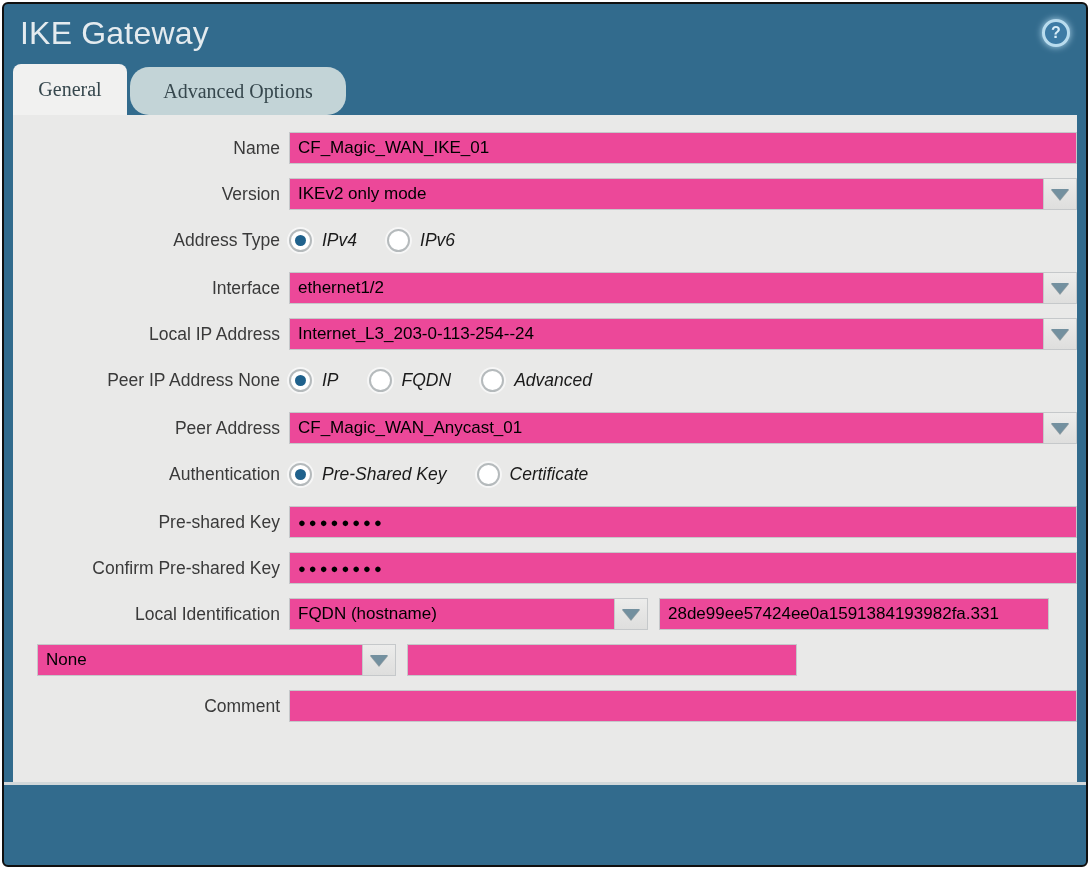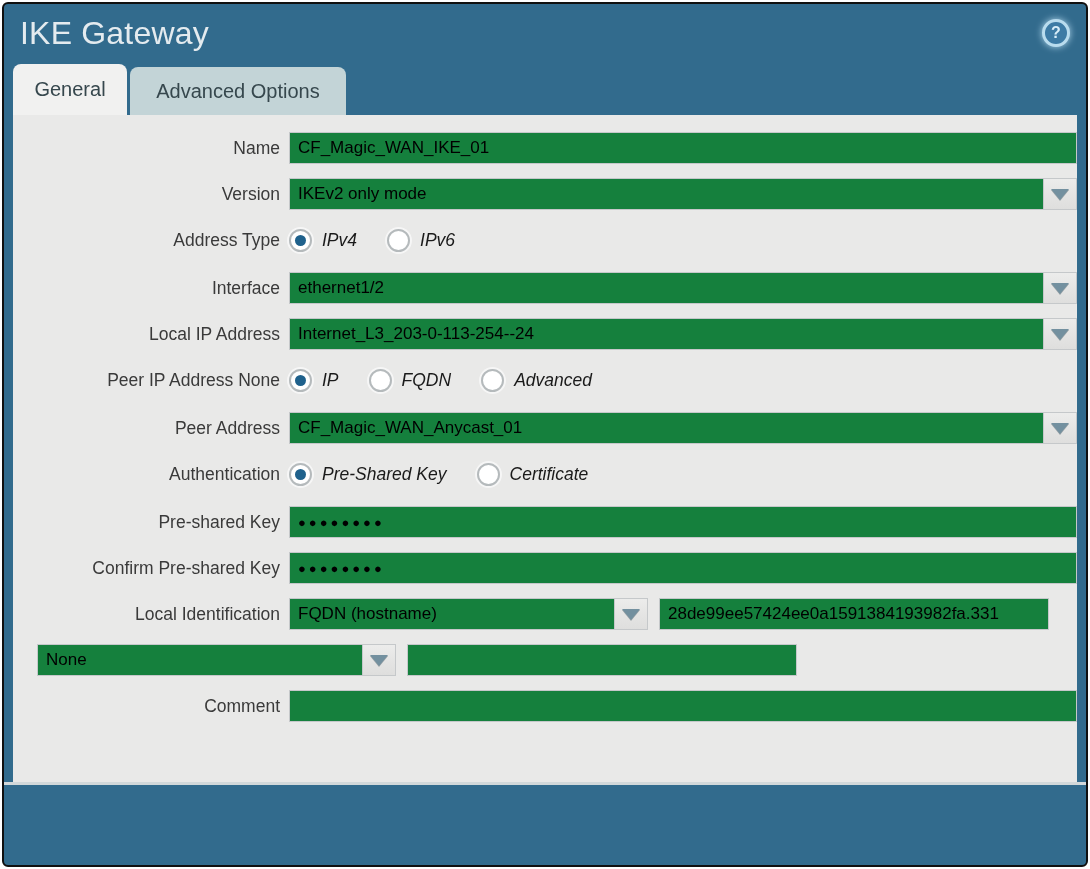--- a/index.html
+++ b/index.html
@@ -10,29 +10,29 @@
   }
   
   .titlebar{height:58px;display:flex;align-items:center;justify-content:space-between;padding:0 16px;}
   .title{color:#e4ebef;font-size:32px;letter-spacing:.2px;}
   .help{width:22px;height:22px;border-radius:50%;background:#3d7ba5;border:3px solid #b9dcee;
     color:#d9eef9;font-size:16px;font-weight:bold;display:flex;align-items:center;justify-content:center;
     box-shadow:0 0 7px rgba(190,225,245,.9);cursor:pointer;}
   
   .tabbar{height:53px;display:flex;align-items:flex-end;padding-left:9px;gap:3px;}
   .tab{display:flex;align-items:center;justify-content:center;
-    font-size:20px;color:#36474d;border-radius:8px 8px 0 0;cursor:pointer;}
+    font-size:20px;color:#36474d;border-radius:8px 8px 0 0;cursor:pointer;font-family:Liberation Serif, serif;}
   .tab.active{background:#f1f1f0;width:114px;height:51px;}
-  .tab.inactive{background:#c3d4d7;width:216px;height:48px;}
+  .tab.inactive{background:#c3d4d7;width:216px;height:48px;border-radius:19px;}
   
   .content{margin:0 9px;background:#e9e9e8;height:667px;box-sizing:border-box;padding:17px 0 0 0;}
   .row{display:flex;align-items:center;height:32px;margin-bottom:14px;padding-left:24px;}
   .row.radio-row{margin-top:2px;margin-bottom:16px;}
   .lbl{width:243px;text-align:right;padding-right:9px;color:#3a3a3a;font-size:17.5px;flex:none;}
-  .input{height:30px;border:1px solid #c5c8ca;background:#15803d;font-size:17px;padding:0 8px;
+  .input{height:30px;border:1px solid #c5c8ca;background:#ec4899;font-size:17px;padding:0 8px;
     font-family:"Liberation Sans",sans-serif;color:#000;box-sizing:content-box;outline:none;}
   .w-full{width:782px;}
   .w-drop{width:747px;}
   .w-small{width:308px;}
   .w-right{width:372px;}
   .psk{font-size:13px;letter-spacing:3px;}
   .drop-btn{width:34px;height:32px;flex:none;border:1px solid #c5c8ca;margin-left:-1px;
     background:linear-gradient(#ececeb,#dededd);display:flex;align-items:center;justify-content:center;
     cursor:pointer;box-sizing:border-box;}
   .tri{width:0;height:0;border-left:9px solid transparent;border-right:9px solid transparent;

